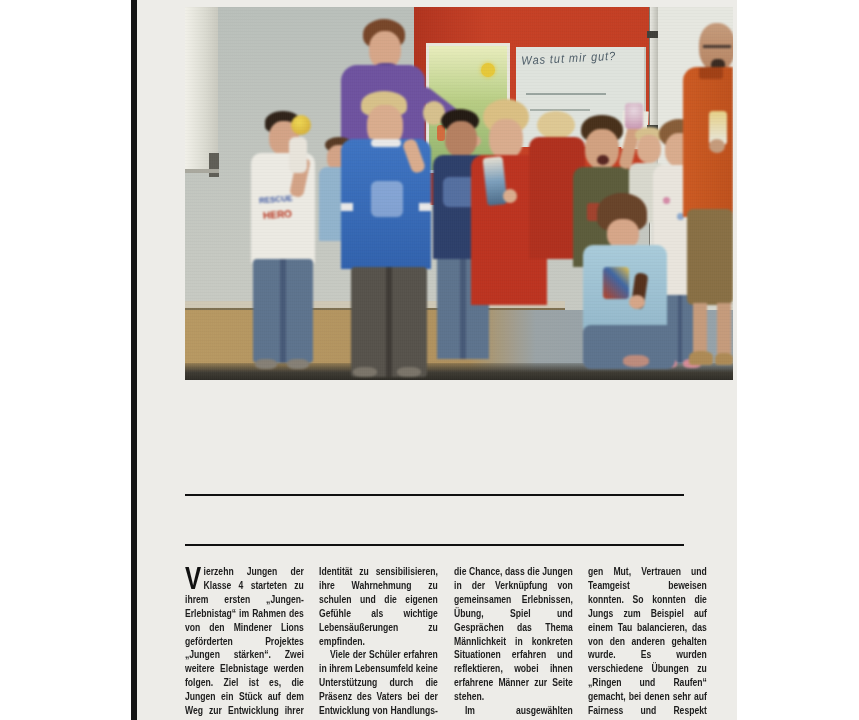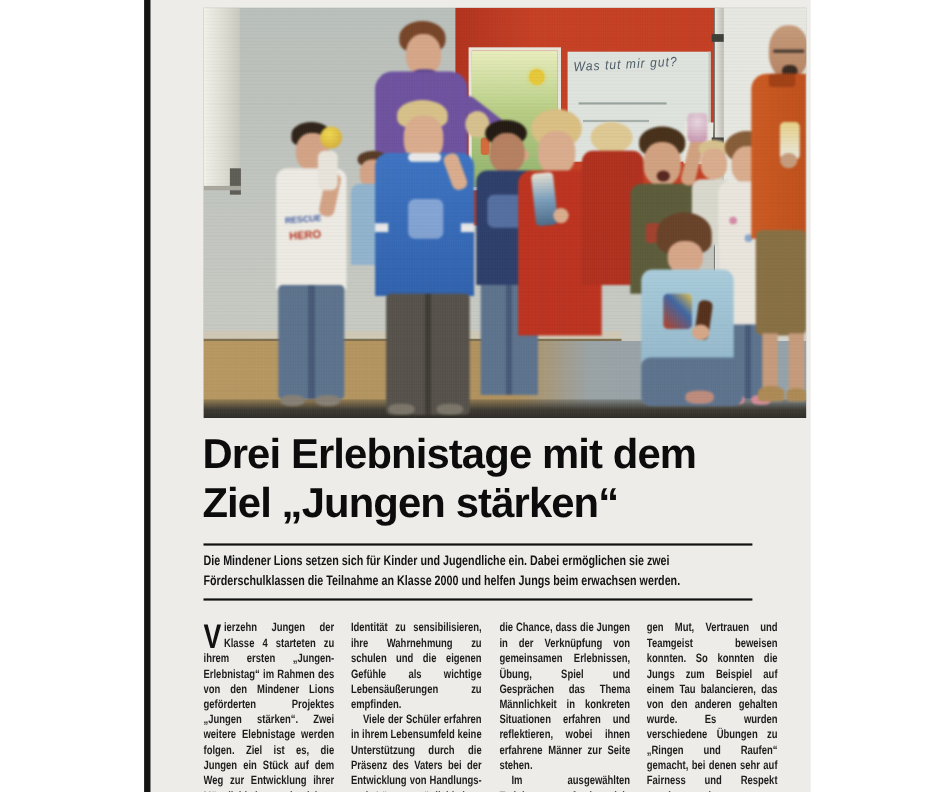--- a/index.html
+++ b/index.html
@@ -172,27 +172,22 @@
       <div class="a" style="left:418px;top:260px;width:26px;height:32px;background:linear-gradient(45deg,#c04020,#3a66aa 60%,#e8c040);border-radius:4px;"></div>
       <div class="a" style="left:448px;top:266px;width:13px;height:36px;background:#58301a;border-radius:5px;transform:rotate(8deg);"></div>
       <div class="a" style="left:444px;top:288px;width:16px;height:14px;background:#d9a585;border-radius:50%;"></div>
       <div class="a" style="left:398px;top:318px;width:92px;height:44px;background:#5b7390;border-radius:8px;"></div>
       <div class="a" style="left:438px;top:348px;width:26px;height:12px;background:#c08a7a;border-radius:40%;"></div>
     </div>
 
     <div class="a" id="grain"></div>
   </div>
 
-  <h1 class="a" id="headline" style="margin:0;">Drei Erlebnistage mit dem
-Ziel „Jungen stärken“</h1>
 
   <div class="a rule" style="top:494px;"></div>
-  <div class="a" id="standfirst-wrap">
-    <div id="standfirst">Die Mindener Lions setzen sich für Kinder und Jugendliche ein. Dabei ermöglichen sie zwei Förderschulklassen die Teilnahme an Klasse 2000 und helfen Jungs beim erwachsen werden.</div>
-  </div>
   <div class="a rule" style="top:544px;"></div>
 
   <div class="a col" style="left:185px;">
     <div class="col-inner">
       <p><span class="dropcap">V</span><span>ierzehn Jungen der Klasse 4 starteten zu ihrem ersten „Jungen-Erlebnistag“ im Rahmen des von den Mindener Lions geförderten Projektes „Jungen stärken“. Zwei weitere Elebnistage werden folgen. Ziel ist es, die Jungen ein Stück auf dem Weg zur Entwicklung ihrer Männlichkeit zu begleiten, sie auf der Suche nach ihrer</span></p>
     </div>
   </div>
   <div class="a col" style="left:319px;">
     <div class="col-inner">
       <p><span>Identität zu sensibilisieren, ihre Wahrnehmung zu schulen und die eigenen Gefühle als wichtige Lebensäußerungen zu empfinden.</span></p>

